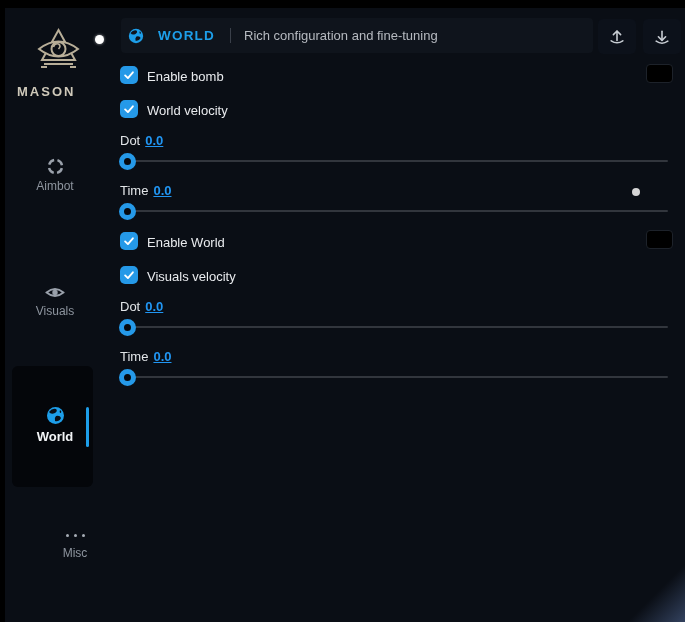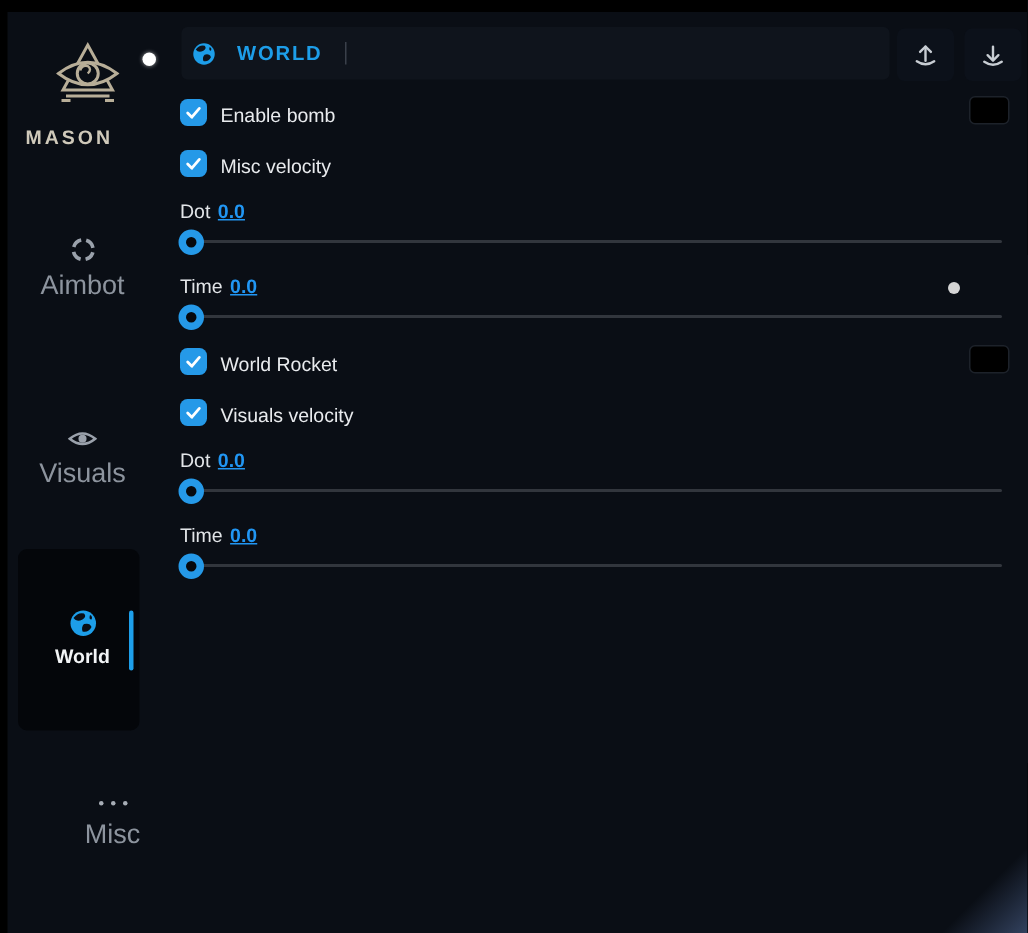--- a/index.html
+++ b/index.html
@@ -29,21 +29,21 @@
     position:absolute;right:0;bottom:0;width:70px;height:58px;
     background:linear-gradient(135deg, rgba(0,0,0,0) 55%, #33425f 100%);
   }
   
   .logo-wrap{position:absolute;left:35px;top:27px;width:47px;height:52px;}
   .brand{
     position:absolute;left:17px;top:84px;width:82px;
     color:#cfc9ba;font-size:13px;font-weight:bold;letter-spacing:2px;
   }
   .nav-item{position:absolute;left:5px;width:100px;text-align:center;cursor:default;}
-  .nav-label{font-size:18px;color:var(--txt-dim);}
+  .nav-label{font-size:12px;color:var(--txt-dim);}
   .nav-icon{display:inline-block;}
   .world-panel{
     position:absolute;left:12px;top:366px;width:81px;height:121px;
     background:#04060a;border-radius:6px;
   }
   .world-bar{
     position:absolute;left:86px;top:407px;width:3px;height:40px;
     background:var(--accent);border-radius:2px;
   }
   .world-label{color:#f2f4f6;font-weight:bold;font-size:13px;}
@@ -159,20 +159,21 @@
   <span>
     <svg width="16" height="16" viewBox="0 0 19 19">
       <circle cx="9.5" cy="9.5" r="8.5" fill="#1d9ee9"></circle>
       <path d="M3 6 Q6 2 10 3 Q12 5 9 7 Q5 9 3 6 Z" fill="#0f141c"></path>
       <path d="M10 10 Q14 9 15 12 Q13 16 9 15 Q8 12 10 10 Z" fill="#0f141c"></path>
       <path d="M14 4 q2 1 1 3 q-2 0 -1 -3 Z" fill="#0f141c"></path>
     </svg>
   </span>
   <span class="header-title">WORLD</span>
   <span class="header-sep"></span>
+  <span class="header-subtitle">Rich configuration and fine-tuning</span>
 </div>
 
 <div class="icon-btn" style="left:598px;">
   <span>
     <svg width="18" height="18" viewBox="0 0 18 18" fill="none" stroke="#c8cdd3" stroke-width="1.6" stroke-linecap="round" stroke-linejoin="round">
       <path d="M9 12.5 V3.2"></path>
       <path d="M5.4 6.6 L9 3 L12.6 6.6"></path>
       <path d="M3.2 12.8 Q9 16.8 14.8 12.8"></path>
     </svg>
   </span>
@@ -193,40 +194,40 @@
   </svg>
 </div>
 <div class="cb-label" style="top:69px;">Enable bomb</div>
 <div class="swatch" style="top:64px;"></div>
 
 <div class="checkbox" style="top:100px;">
   <svg width="14" height="14" viewBox="0 0 18 18">
     <polyline points="4,9.5 7.6,13 14,5.5" fill="none" stroke="#fff" stroke-width="2.4" stroke-linecap="round" stroke-linejoin="round"></polyline>
   </svg>
 </div>
-<div class="cb-label" style="top:103px;">Misc velocity</div>
+<div class="cb-label" style="top:103px;">World velocity</div>
 
 <div class="slider-label" style="top:133px;">
   <span>Dot</span><span class="val">0.0</span>
 </div>
 <div class="track" style="top:160px;"></div>
 <div class="handle" style="top:153px;"></div>
 
 <div class="slider-label" style="top:183px;">
   <span>Time</span><span class="val">0.0</span>
 </div>
 <div class="track" style="top:210px;"></div>
 <div class="handle" style="top:203px;"></div>
 
 <div class="checkbox" style="top:232px;">
   <svg width="14" height="14" viewBox="0 0 18 18">
     <polyline points="4,9.5 7.6,13 14,5.5" fill="none" stroke="#fff" stroke-width="2.4" stroke-linecap="round" stroke-linejoin="round"></polyline>
   </svg>
 </div>
-<div class="cb-label" style="top:235px;">World Rocket</div>
+<div class="cb-label" style="top:235px;">Enable World</div>
 <div class="swatch" style="top:230px;"></div>
 
 <div class="checkbox" style="top:266px;">
   <svg width="14" height="14" viewBox="0 0 18 18">
     <polyline points="4,9.5 7.6,13 14,5.5" fill="none" stroke="#fff" stroke-width="2.4" stroke-linecap="round" stroke-linejoin="round"></polyline>
   </svg>
 </div>
 <div class="cb-label" style="top:269px;">Visuals velocity</div>
 
 <div class="slider-label" style="top:299px;">

